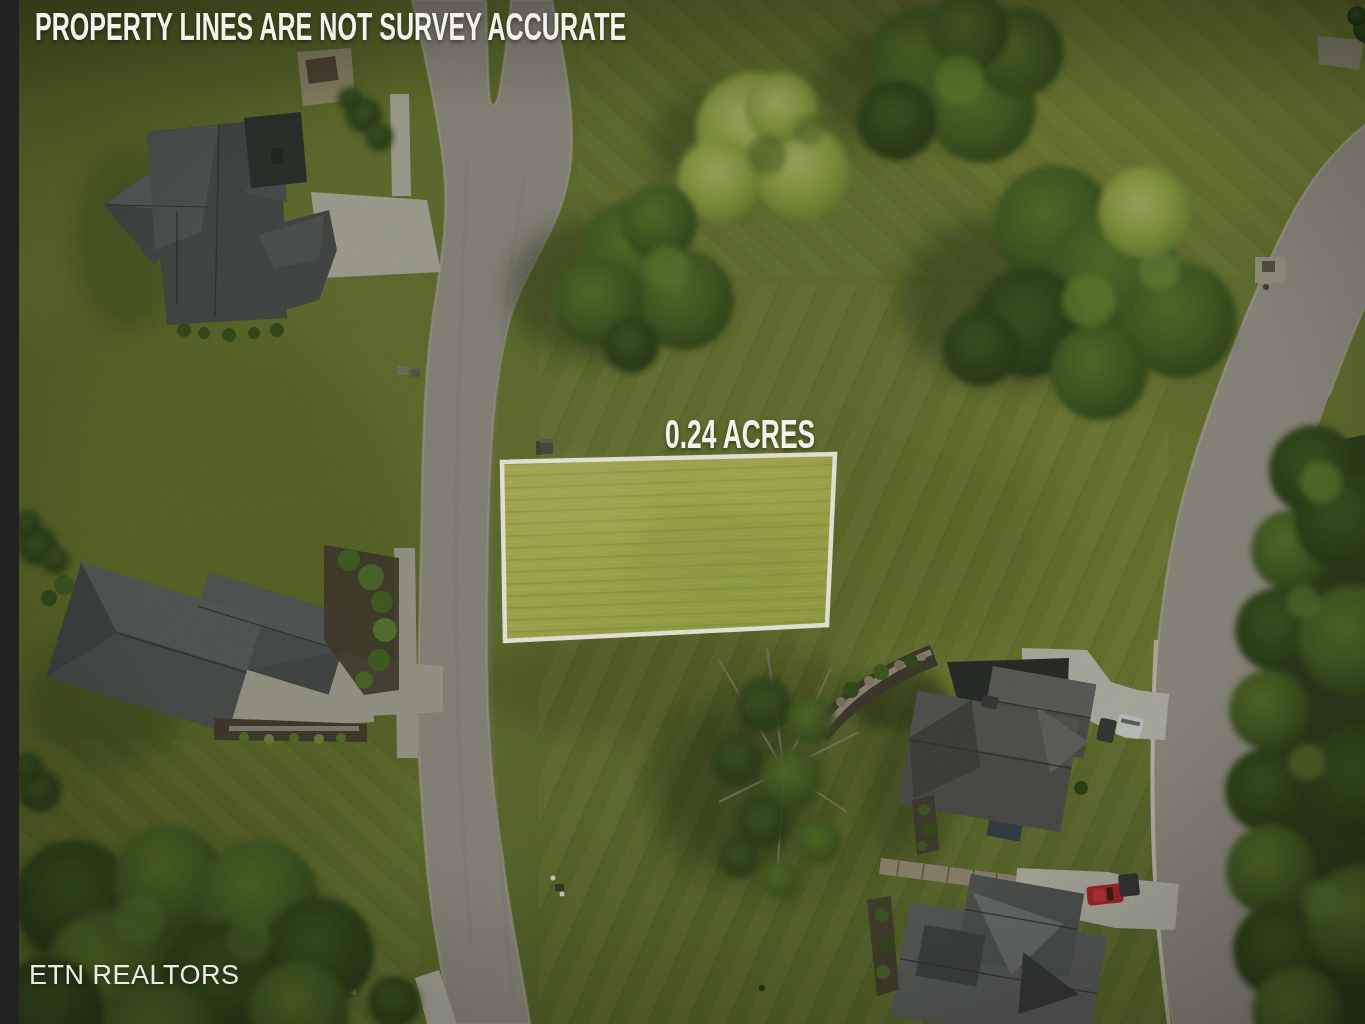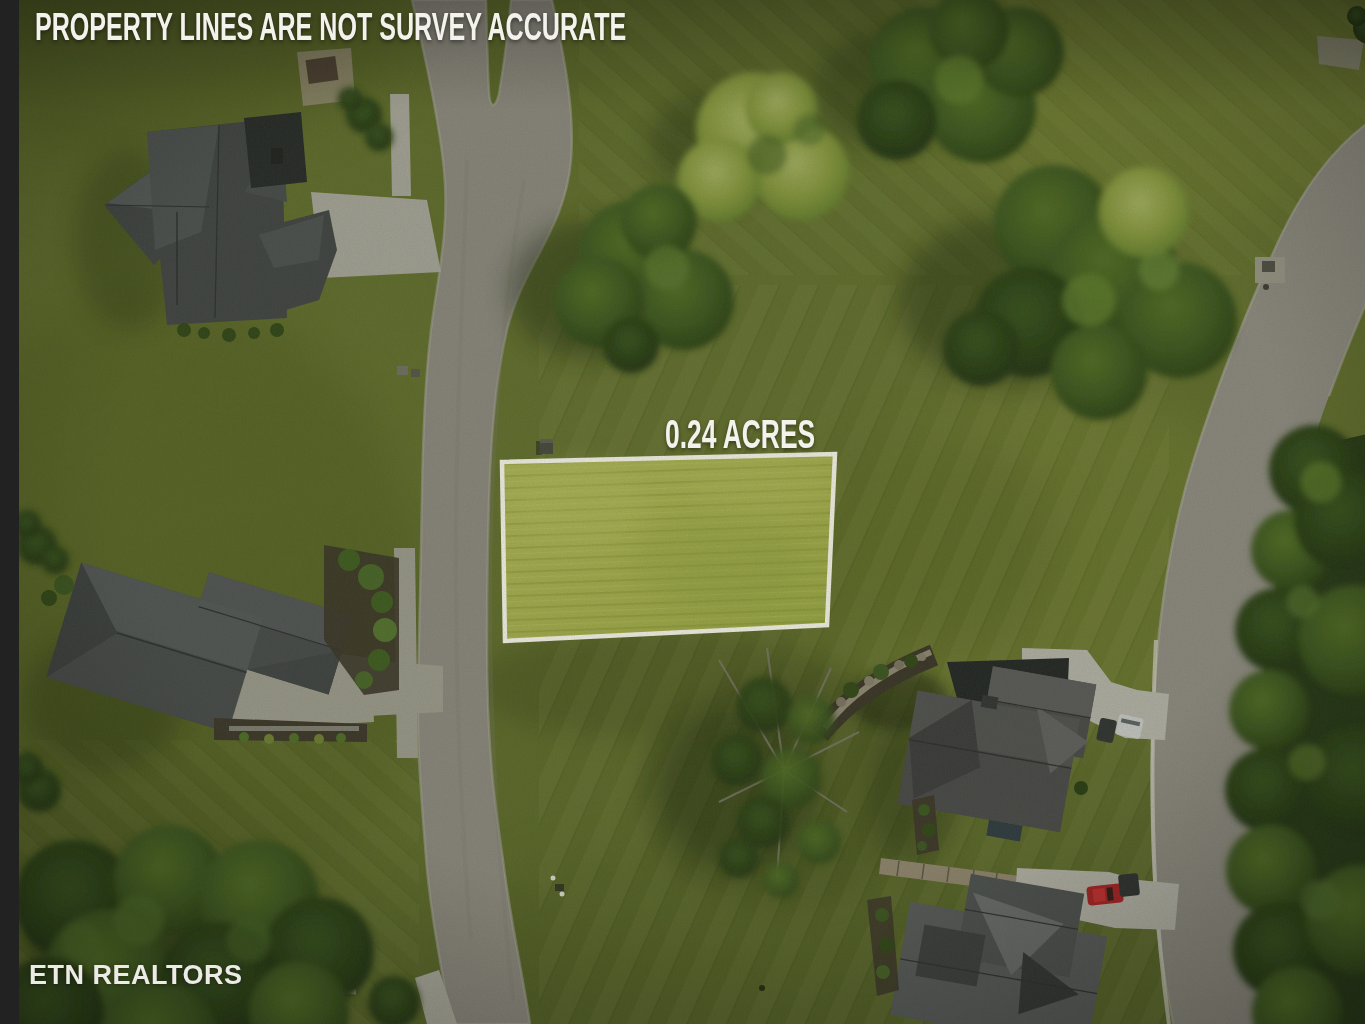--- a/index.html
+++ b/index.html
@@ -13,21 +13,21 @@
     left:16px;top:6px;font-size:38px;font-weight:bold;letter-spacing:0px;
     transform:scaleX(.66);transform-origin:left top;
     text-shadow:0 2px 5px rgba(0,0,0,.45);
   }
   .lot-label{
     left:646px;top:412px;font-size:40px;font-weight:bold;
     transform:scaleX(.66);transform-origin:left top;
     text-shadow:0 2px 5px rgba(0,0,0,.45);
   }
   .watermark{
-    left:10px;top:960px;font-size:27px;font-weight:700;letter-spacing:.5px;
+    left:10px;top:960px;font-size:27px;font-weight:400;letter-spacing:.5px;
     color:#ecebe5;text-shadow:0 1px 4px rgba(0,0,0,.35);
   }
 </style>
 </head>
 <body>
 
 <div class="stage">
 
 <svg width="1365" height="1024" viewBox="0 0 1365 1024">
   <defs>

